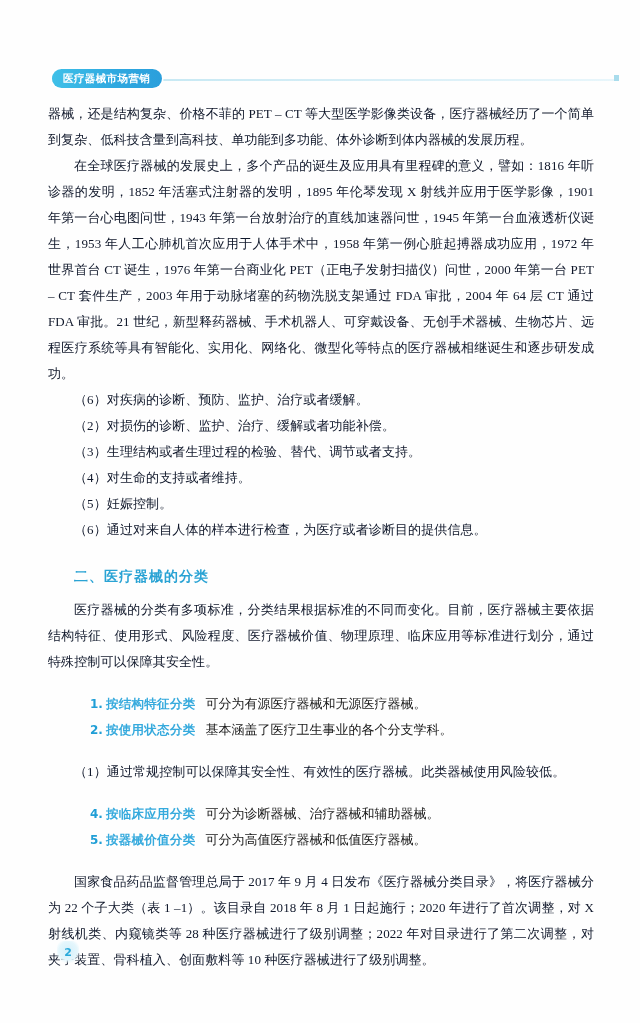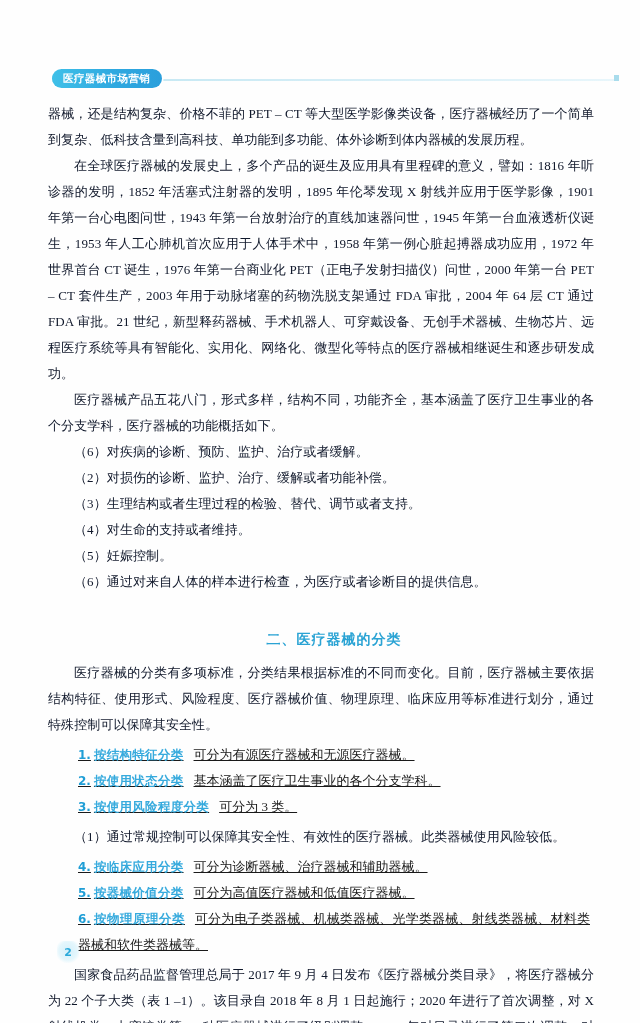--- a/index.html
+++ b/index.html
@@ -100,37 +100,35 @@
   p.para.noindent {
     text-indent: 0;
   }
   
   p.sub {
     text-indent: 26px;
   }
 
   
   .section-heading {
-    margin: 31px 0 8px 0;
+    margin: 20px 0 8px 0;
     padding-left: 26px;
     font-size: 14px;
     font-weight: bold;
     line-height: 26px;
     color: #2aa3d4;
     font-family: "DejaVu Sans", "Liberation Sans", sans-serif;
     letter-spacing: 1px;
-    text-align: center;
   }
 
   
   .clist {
-    margin: 4px;
+    margin: 16px;
     padding: 0;
     list-style: none;
-    text-decoration: underline;
   }
   .clist li {
     margin: 0;
     font-size: 13px;
     line-height: 26px;
     text-align: justify;
     text-justify: inter-ideograph;
     padding-left: 26px;
     color: #191919;
     text-indent: 0;
@@ -203,56 +201,49 @@
       <span>医疗器械市场营销</span>
     </div>
   </div>
 
   <div class="content">
 
     <p class="para noindent">器械，还是结构复杂、价格不菲的 PET – CT 等大型医学影像类设备，医疗器械经历了一个简单到复杂、低科技含量到高科技、单功能到多功能、体外诊断到体内器械的发展历程。</p>
 
     <p class="para">在全球医疗器械的发展史上，多个产品的诞生及应用具有里程碑的意义，譬如：1816 年听诊器的发明，1852 年活塞式注射器的发明，1895 年伦琴发现 X 射线并应用于医学影像，1901 年第一台心电图问世，1943 年第一台放射治疗的直线加速器问世，1945 年第一台血液透析仪诞生，1953 年人工心肺机首次应用于人体手术中，1958 年第一例心脏起搏器成功应用，1972 年世界首台 CT 诞生，1976 年第一台商业化 PET（正电子发射扫描仪）问世，2000 年第一台 PET – CT 套件生产，2003 年用于动脉堵塞的药物洗脱支架通过 FDA 审批，2004 年 64 层 CT 通过 FDA 审批。21 世纪，新型释药器械、手术机器人、可穿戴设备、无创手术器械、生物芯片、远程医疗系统等具有智能化、实用化、网络化、微型化等特点的医疗器械相继诞生和逐步研发成功。</p>
 
-    <p class="para">医疗器械产品五花八门，形式多样，结构不同，功能齐全，基本涵盖了医疗卫生事业的各个分支学科，医疗器械的功能概括如下。</p>
 
     <p class="sub">（6）对疾病的诊断、预防、监护、治疗或者缓解。</p>
     <p class="sub">（2）对损伤的诊断、监护、治疗、缓解或者功能补偿。</p>
     <p class="sub">（3）生理结构或者生理过程的检验、替代、调节或者支持。</p>
     <p class="sub">（4）对生命的支持或者维持。</p>
     <p class="sub">（5）妊娠控制。</p>
     <p class="sub">（6）通过对来自人体的样本进行检查，为医疗或者诊断目的提供信息。</p>
 
     <h2 class="section-heading">二、医疗器械的分类</h2>
 
     <p class="para">医疗器械的分类有多项标准，分类结果根据标准的不同而变化。目前，医疗器械主要依据结构特征、使用形式、风险程度、医疗器械价值、物理原理、临床应用等标准进行划分，通过特殊控制可以保障其安全性。</p>
 
     <ul class="clist">
       <li>
         <span class="num">1.</span><span class="term">按结构特征分类</span><span class="desc">可分为有源医疗器械和无源医疗器械。</span>
       </li>
       <li>
         <span class="num">2.</span><span class="term">按使用状态分类</span><span class="desc">基本涵盖了医疗卫生事业的各个分支学科。</span>
       </li>
-      <li>
-        <span class="num">3.</span><span class="term">按使用风险程度分类</span><span class="desc">可分为 3 类。</span>
-      </li>
     </ul>
 
     <p class="sub">（1）通过常规控制可以保障其安全性、有效性的医疗器械。此类器械使用风险较低。</p>
 
     <ul class="clist">
       <li>
         <span class="num">4.</span><span class="term">按临床应用分类</span><span class="desc">可分为诊断器械、治疗器械和辅助器械。</span>
       </li>
       <li>
         <span class="num">5.</span><span class="term">按器械价值分类</span><span class="desc">可分为高值医疗器械和低值医疗器械。</span>
-      </li>
-      <li class="wrap">
-        <span class="num">6.</span><span class="term">按物理原理分类</span><span class="desc">可分为电子类器械、机械类器械、光学类器械、射线类器械、材料类器械和软件类器械等。</span>
       </li>
     </ul>
 
     <p class="para">国家食品药品监督管理总局于 2017 年 9 月 4 日发布《医疗器械分类目录》，将医疗器械分为 22 个子大类（表 1 –1）。该目录自 2018 年 8 月 1 日起施行；2020 年进行了首次调整，对 X 射线机类、内窥镜类等 28 种医疗器械进行了级别调整；2022 年对目录进行了第二次调整，对夹子装置、骨科植入、创面敷料等 10 种医疗器械进行了级别调整。</p>
   </div>
 
   <div class="folio">
     <div class="folio-badge">
       <span>2</span>
     </div>

